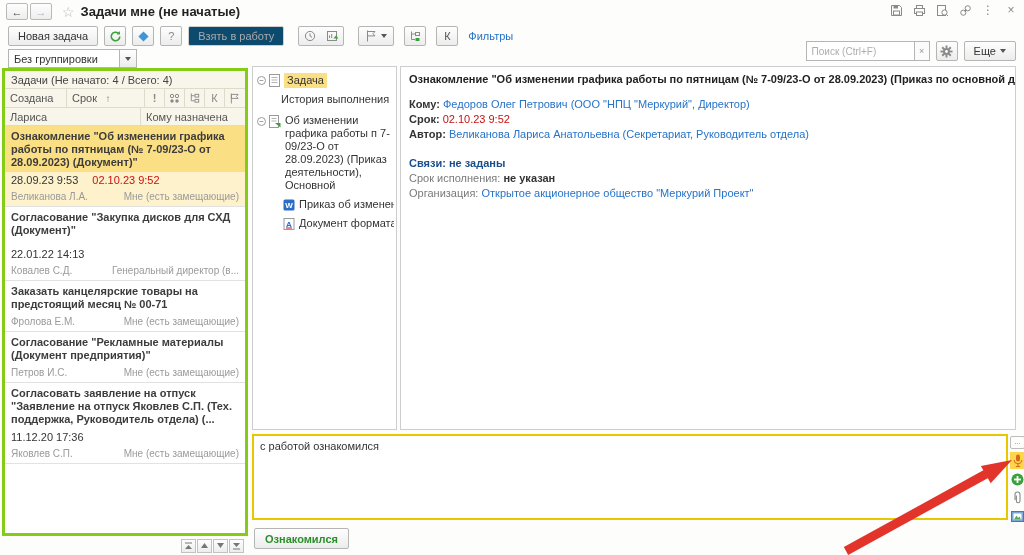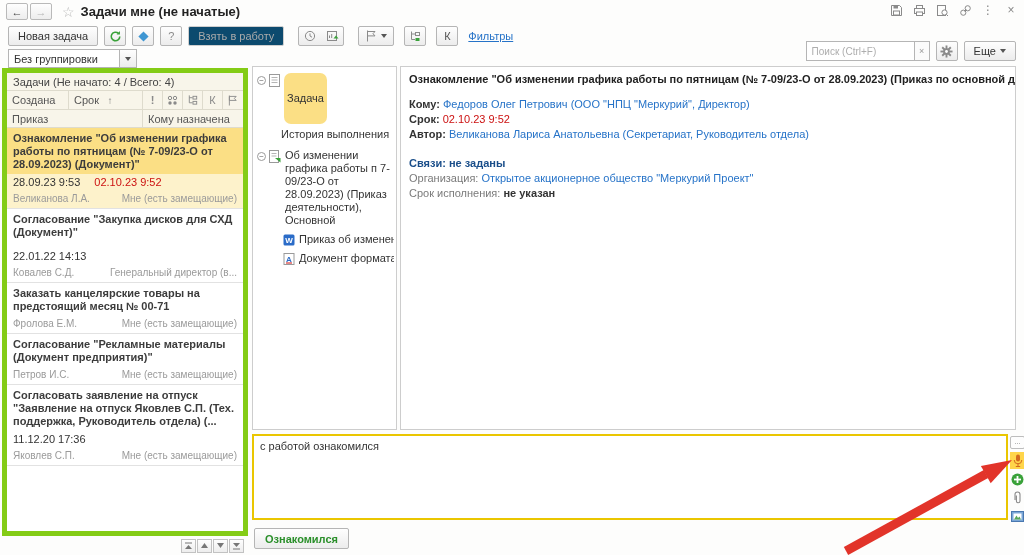--- a/index.html
+++ b/index.html
@@ -24,34 +24,34 @@
 
   
   .toolbar { position:absolute; left:0; top:25px; width:1024px; height:22px; display:flex; align-items:center; }
   .btn { height:20px; border:1px solid #b5b5b5; border-radius:2px; background:linear-gradient(#fefefe,#ececec); padding:0 9px; display:inline-flex; align-items:center; justify-content:center; font-size:11px; color:#333; cursor:pointer; }
   .btn.icononly { width:22px; padding:0; }
   .btn.dis { color:#aaa; background:#0c4a6e; border-color:#cfcfcf; }
   .gap6 { margin-left:6px; } .gap10 { margin-left:10px; } .gap14 { margin-left:14px; }
   .btngroup { display:inline-flex; border:1px solid #b5b5b5; border-radius:2px; background:linear-gradient(#fefefe,#ececec); height:20px; }
   .btngroup .seg { width:22px; display:flex; align-items:center; justify-content:center; cursor:pointer; }
   .caret { display:inline-block; width:0; height:0; border-left:3px solid transparent; border-right:3px solid transparent; border-top:4px solid #555; margin-left:4px; }
-  .link { color:#2673c8; text-decoration:underline; cursor:pointer; }
+  .link { color:#2673c8; cursor:pointer; }
   .tb-right { position:absolute; right:8px; top:16px; display:flex; align-items:center; }
   .searchwrap { display:flex; height:20px; }
   .searchinput { width:108px; height:20px; border:1px solid #b5b5b5; border-right:none; padding:0 5px; font-size:10px; color:#333; outline:none; font-family:inherit; }
   .searchinput::placeholder { color:#adadad; }
   .searchclear { width:16px; height:20px; border:1px solid #b5b5b5; background:#fbfbfb; color:#999; font-size:9px; display:flex; align-items:center; justify-content:center; cursor:pointer; }
 
   
   .grouprow { position:absolute; left:8px; top:49px; display:flex; height:29px; }
   .combo { width:112px; height:19px; border:1px solid #b5b5b5; background:#fff; display:flex; align-items:center; padding:0 5px; font-size:11px; color:#333; }
   .combobtn { width:17px; height:19px; border:1px solid #b5b5b5; border-left:none; background:linear-gradient(#fefefe,#ececec); display:flex; align-items:center; justify-content:center; cursor:pointer; }
 
   
-  .leftpanel { position:absolute; left:2px; top:68px; width:246px; height:468px; background:#fff; border:5px solid #84cc16; overflow:hidden; }
+  .leftpanel { position:absolute; left:2px; top:68px; width:246px; height:468px; background:#fff; border:3px solid #84cc16; overflow:hidden; }
   .lp-title { height:18px; background:#f8f5ea; border-bottom:1px solid #dedbcd; display:flex; align-items:center; padding:0 6px; color:#444; }
   .lp-cols1 { height:19px; display:flex; border-bottom:1px solid #dedbcd; background:#f8f5ea; }
   .lp-cols1 .c { border-right:1px solid #dedbcd; display:flex; align-items:center; padding:0 5px; color:#555; }
   .lp-cols1 .cc { width:20px; justify-content:center; padding:0; color:#8a8a8a; }
   .lp-cols2 { height:18px; display:flex; border-bottom:1px solid #dedbcd; background:#f8f5ea; }
   .lp-cols2 .c { display:flex; align-items:center; padding:0 5px; color:#555; }
   .sortarrow { color:#777; margin-left:4px; font-size:10px; }
 
   .task { border-bottom:1px solid #e2e2e2; cursor:pointer; }
   .task .t-title { padding:4px 6px 3px 6px; font-weight:bold; color:#3c3c3c; line-height:13px; }
@@ -63,21 +63,21 @@
 
   .leftnav { position:absolute; left:181px; top:539px; display:flex; gap:1px; }
   .leftnav .nb { width:15px; height:14px; border:1px solid #c2c2c2; background:linear-gradient(#fefefe,#ededed); display:flex; align-items:center; justify-content:center; cursor:pointer; }
 
   
   .treepanel { position:absolute; left:252px; top:66px; width:145px; height:364px; background:#fff; border:1px solid #cdcdcd; padding:6px 2px 0 4px; overflow:hidden; }
   .trow { display:flex; align-items:flex-start; margin-bottom:4px; }
   .expander { flex:0 0 auto; width:9px; height:9px; border:1px solid #9a9a9a; border-radius:50%; font-size:8px; line-height:7px; text-align:center; color:#666; margin:3px 3px 0 0; background:#fff; }
   .ticon { flex:0 0 auto; margin:1px 4px 0 0; }
   .tlabel { line-height:13px; color:#333; }
-  .tlabel.hl { background:#fbdf85; padding:19px 3px;border-radius:7px; }
+  .tlabel.hl { background:#fbdf85; padding:1px 3px; }
   .trow.indent1 { padding-left:12px; }
   .trow.indent2 { padding-left:26px; }
   .nowrap { white-space:nowrap; overflow:hidden; max-width:105px; }
 
   
   .detailpanel { position:absolute; left:400px; top:66px; width:616px; height:364px; background:#fff; border:1px solid #cdcdcd; padding:6px 8px; overflow:hidden; }
   .d-title { font-weight:bold; color:#222; margin-bottom:12px; white-space:nowrap; }
   .d-line { line-height:15px; }
   .d-label { font-weight:bold; color:#333; }
   .d-glabel { color:#7a7a7a; }
@@ -254,21 +254,21 @@
       </div>
       <div class="c cc">К</div>
       <div class="c cc" style="border-right:none;">
         <svg width="10" height="11" viewBox="0 0 11 12">
             <line x1="1.5" y1="0.5" x2="1.5" y2="11.5" stroke="#8a8a8a"></line>
             <path d="M1.5 1.5h7.5l-2 2.2 2 2.2H1.5z" fill="none" stroke="#8a8a8a"></path>
           </svg>
       </div>
     </div>
     <div class="lp-cols2">
-      <div class="c" style="width:135px;">Приказ</div>
+      <div class="c" style="width:135px;">Лариса</div>
       <div class="c" style="flex:1; border-left:1px solid #dedbcd;">Кому назначена</div>
     </div>
 
     <div class="task sel">
       <div class="t-title">Ознакомление "Об изменении графика работы по пятницам (№ 7-09/23-О от 28.09.2023) (Документ)"</div>
       <div class="t-dates">
         <span>28.09.23 9:53</span>
         <span class="red">02.10.23 9:52</span>
       </div>
       <div class="t-meta">
@@ -399,26 +399,26 @@
     <div class="d-line">
       <span class="d-label">Срок:</span>
       <span class="red">02.10.23 9:52</span>
     </div>
     <div class="d-line">
       <span class="d-label">Автор:</span>
       <span class="d-link">Великанова Лариса Анатольевна (Секретариат, Руководитель отдела)</span>
     </div>
     <div class="d-line d-links">Связи: не заданы</div>
     <div class="d-line">
+      <span class="d-glabel">Срок исполнения:</span>
+      <span class="d-bold">не указан</span>
+    </div>
+    <div class="d-line">
       <span class="d-glabel">Организация:</span>
       <span class="d-link">Открытое акционерное общество "Меркурий Проект"</span>
-    </div>
-    <div class="d-line">
-      <span class="d-glabel">Срок исполнения:</span>
-      <span class="d-bold">не указан</span>
     </div>
   </div>
 
   <div class="commentbox">
     <textarea style="">с работой ознакомился</textarea>
   </div>
   <div class="commenticons">
     <div class="ci-more">...</div>
     <div class="ci-mic">
       <svg width="10" height="14" viewBox="0 0 10 14">

